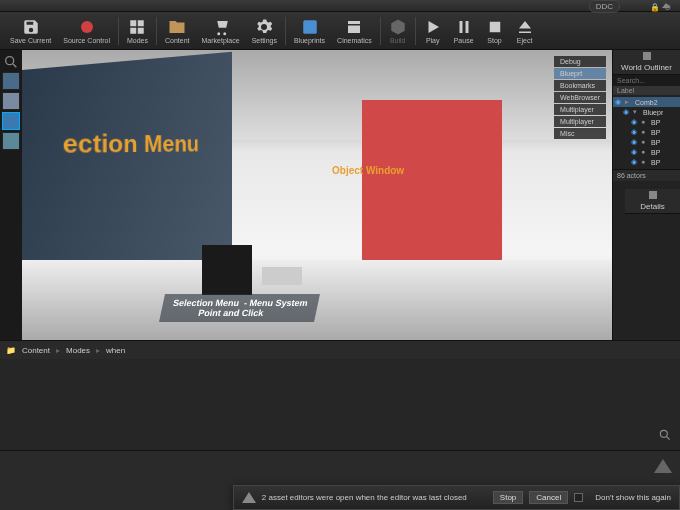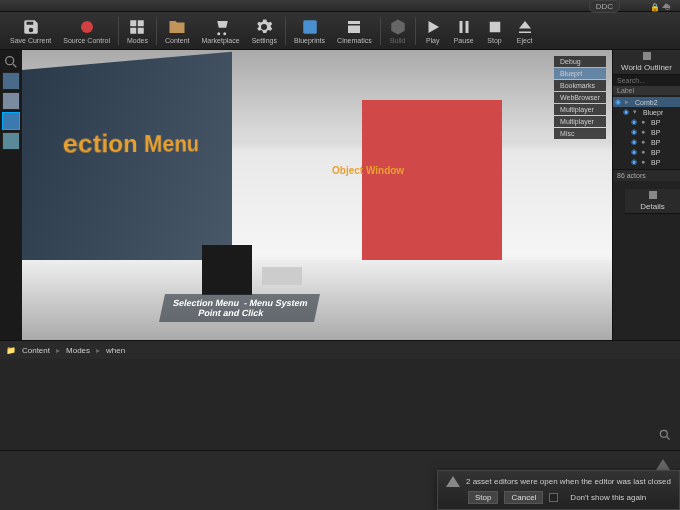--- a/index.html
+++ b/index.html
@@ -58,21 +58,21 @@
 .crumb { color: #ccc; }
 .crumb-sep { color: #666; }
 .cb-body { flex: 1; background: #262626; position: relative; }
 .cb-search { position: absolute; right: 8px; bottom: 8px; width: 14px; height: 14px; color: #888; }
 .cb-icons { position: absolute; right: 6px; top: 3px; display: flex; gap: 4px; }
 .cb-icon-sm { width: 10px; height: 10px; color: #888; }
 
 .lower-bar { height: 30px; background: #2a2a2a; border-top: 1px solid #111; display: flex; align-items: center; justify-content: flex-end; padding: 0 8px; }
 .warn-tri { width: 0; height: 0; border-left: 9px solid transparent; border-right: 9px solid transparent; border-bottom: 14px solid #666; }
 
-.toast { position: absolute; right: 0; bottom: 0; background: linear-gradient(#333,#222); border: 1px solid #444; padding: 5px 8px; font-size: 8px; color: #ccc; display: flex; flex-direction: column; gap: 4px; box-shadow: 0 2px 8px rgba(0,0,0,0.5); }
+.toast { position: absolute; right: 0; bottom: 0; background: linear-gradient(#333,#222); border: 1px solid #444; padding: 5px 8px; font-size: 8px; color: #ccc; display: flex; flex-direction: row; gap: 4px; box-shadow: 0 2px 8px rgba(0,0,0,0.5); }
 .toast-row1 { display: flex; align-items: center; gap: 6px; }
 .toast-tri { width: 0; height: 0; border-left: 7px solid transparent; border-right: 7px solid transparent; border-bottom: 11px solid #888; }
 .toast-btns { display: flex; align-items: center; gap: 6px; margin-left: 22px; }
 .toast-btn { background: #444; color: #ddd; border: 1px solid #555; font-size: 8px; padding: 1px 6px; cursor: pointer; }
 .toast-chk { display: flex; align-items: center; gap: 12px; }
 .toast-chk-box { width: 9px; height: 9px; border: 1px solid #666; background: #222; }
 </style>
 </head>
 <body>
 

